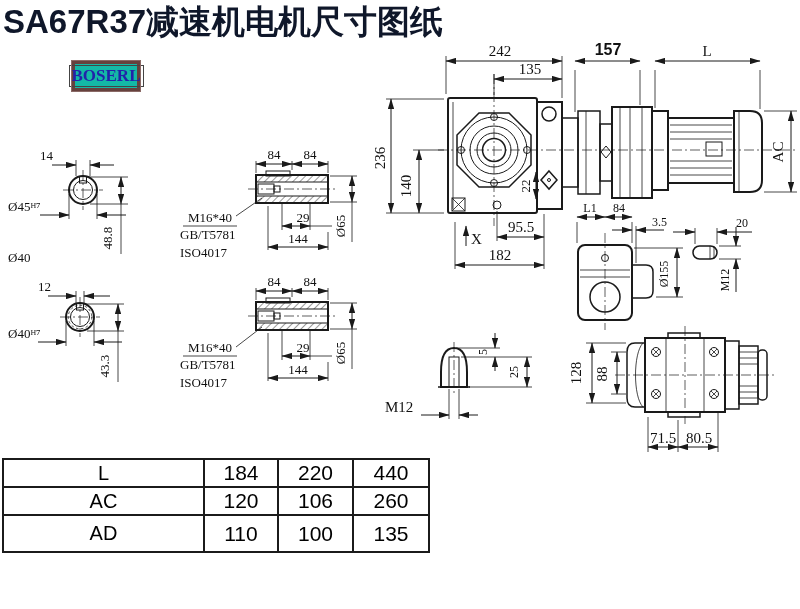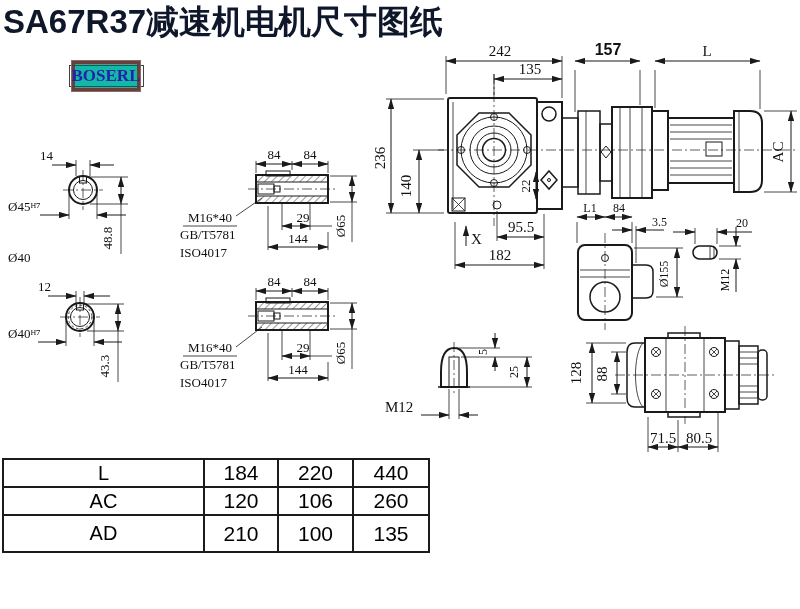--- a/index.html
+++ b/index.html
@@ -420,18 +420,18 @@
     <td class="num">440</td>
   </tr>
   <tr style="height:28px">
     <td class="lbl">AC</td>
     <td class="num">120</td>
     <td class="num">106</td>
     <td class="num">260</td>
   </tr>
   <tr style="height:37px">
     <td class="lbl">AD</td>
-    <td class="num">210</td>
+    <td class="num">110</td>
     <td class="num">100</td>
     <td class="num">135</td>
   </tr>
 </tbody>
   </table>
 
 </body></html>

